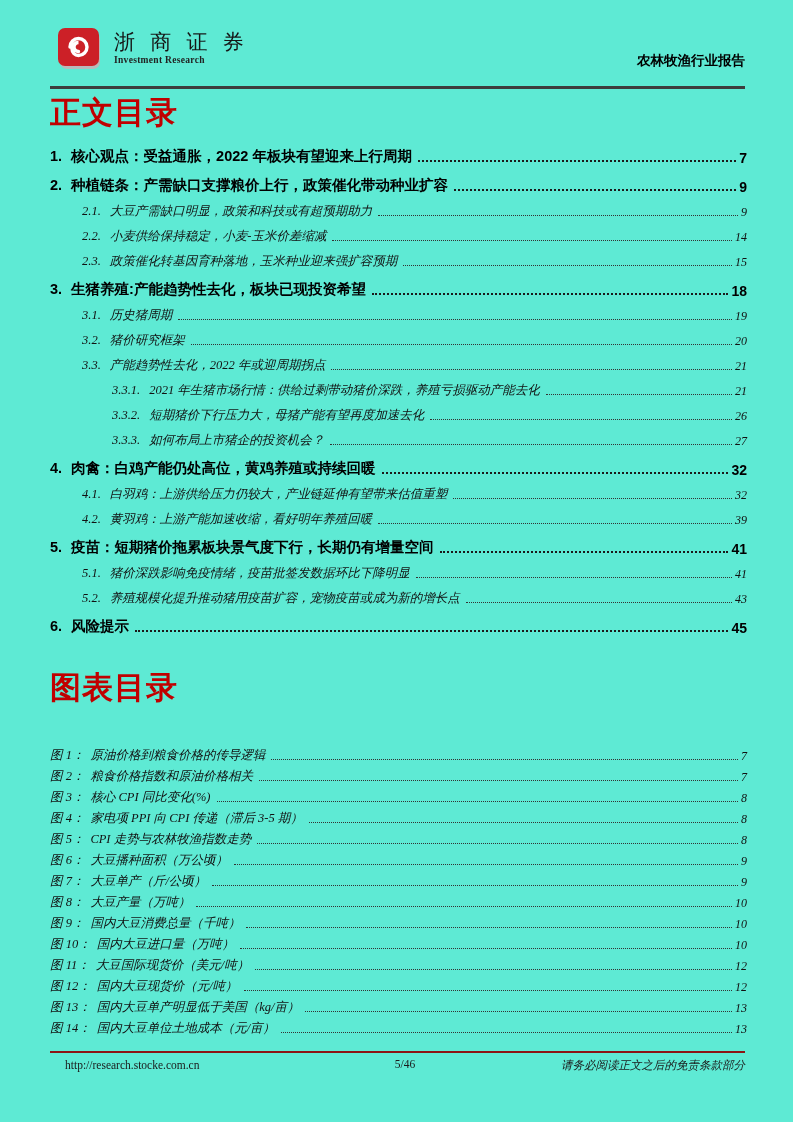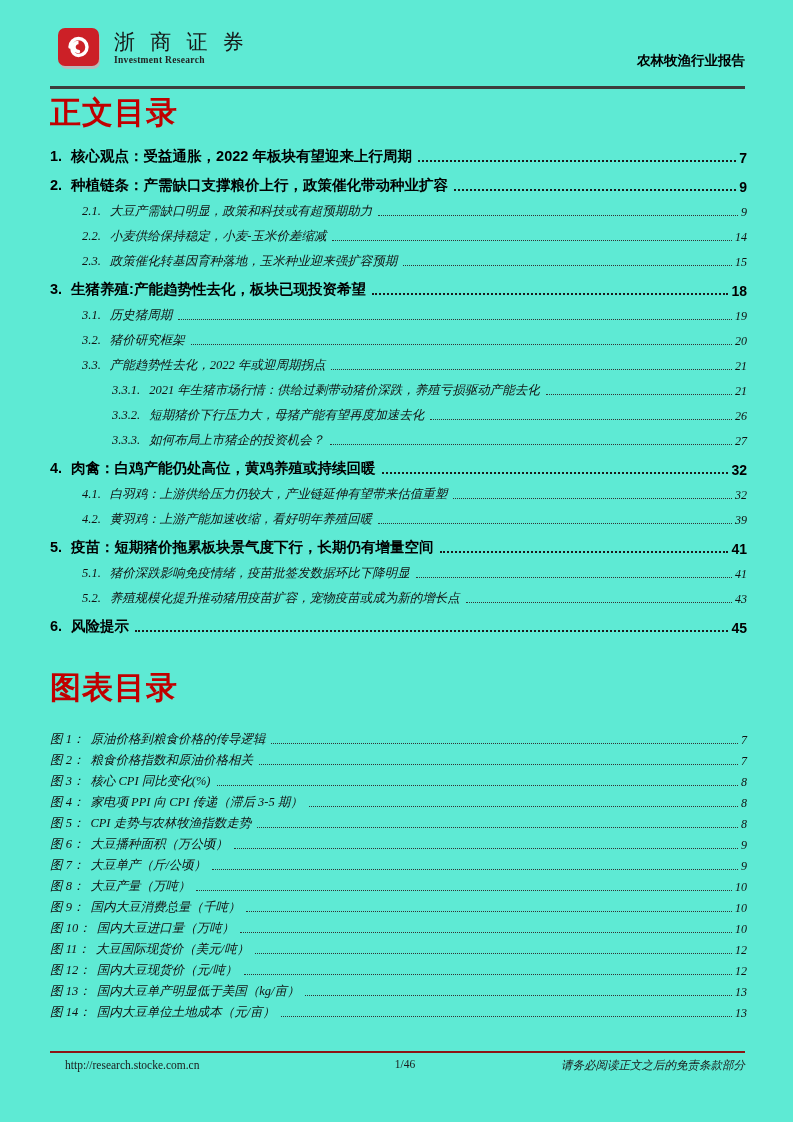--- a/index.html
+++ b/index.html
@@ -21,21 +21,21 @@
   .logo-en { font-family:"Liberation Serif", serif; font-size:9.5px; font-weight:bold;
              color:#222; margin-top:3px; letter-spacing:0.3px; }
   .report-type { font-size:13.5px; font-weight:bold; padding-bottom:2px;margin-left:25px; }
   .hdr-rule { position:absolute; top:86px; left:50px; right:48px; height:0;
               border-top:3px solid #3d3d3d; }
 
   
   .content { position:absolute; top:98px; left:50px; right:46px; }
   .sec-title { color:#c00000; font-size:31px; font-weight:bold; line-height:30px;
                margin:0 0 13px 0; letter-spacing:1px; }
-  .sec-title.figs { margin-top:37px; margin-bottom:24px; }
+  .sec-title.figs { margin-top:37px; margin-bottom:40px; }
 
   .row { display:flex; align-items:flex-end; }
   .row .lbl { white-space:nowrap; }
   .row .num { padding-right:9px; }
   .row .leader { flex:1 1 auto; margin:0 3px 4px 6px; border-bottom:2px dotted #1a1a1a; min-width:12px; }
   .row .pg { white-space:nowrap; }
 
   
   .toc-row.lvl1 { height:25px; margin-top:4px; font-size:14.5px; font-weight:bold;
                   font-family:"Liberation Sans", sans-serif; }
@@ -257,17 +257,17 @@
           <span class="lbl"><span class="num">图 14：</span>国内大豆单位土地成本（元/亩）</span>
           <span class="leader"></span>
           <span class="pg">13</span>
         </div>
       </div>
   </div>
 
   <div class="ftr-rule"></div>
   <div class="ftr">
     <span class="left">http://research.stocke.com.cn</span>
-    <span class="mid">1/46</span>
+    <span class="mid">5/46</span>
     <span class="right">请务必阅读正文之后的免责条款部分</span>
   </div>
 
 </div>
 
 </body></html>

